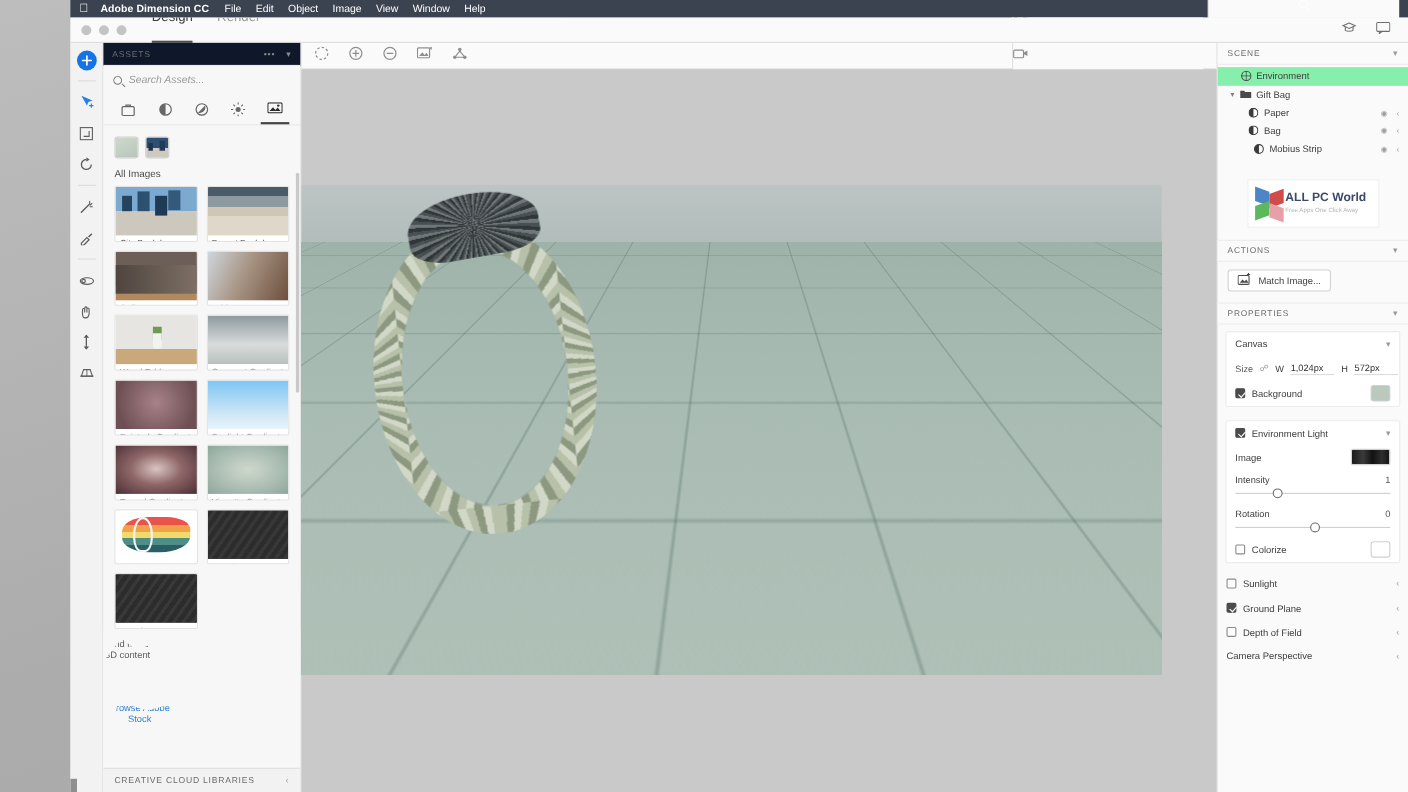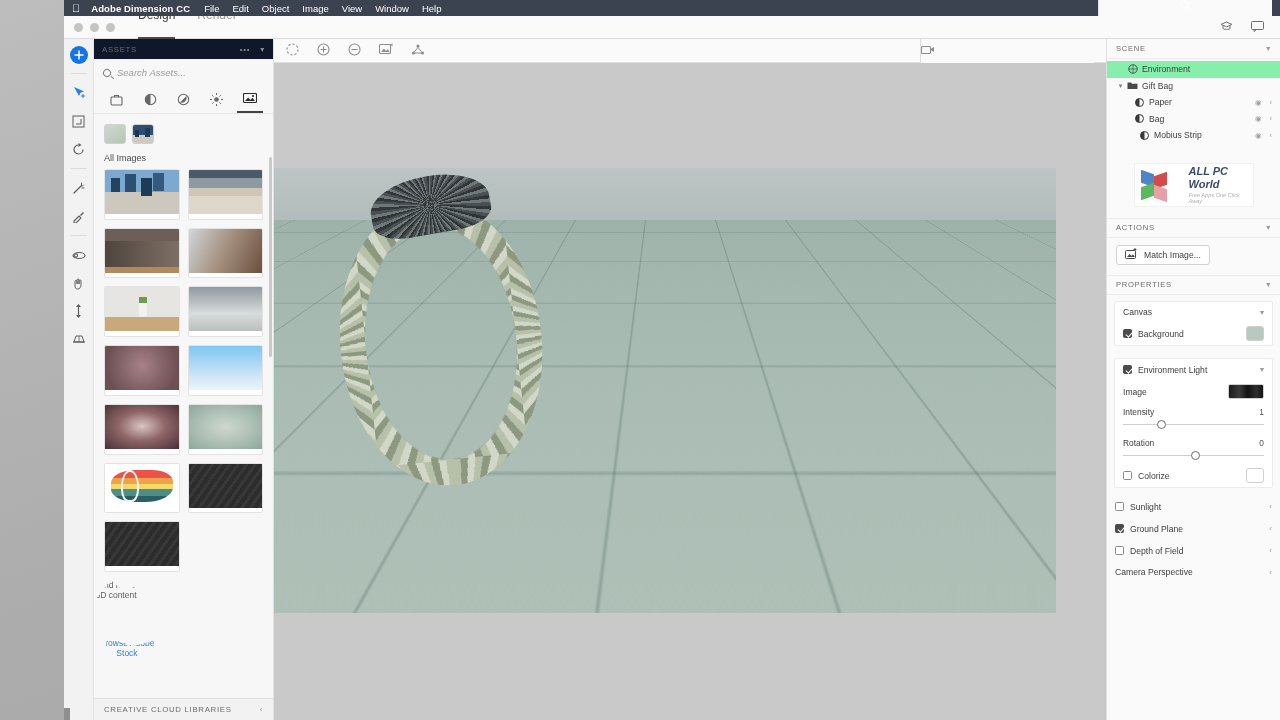--- a/index.html
+++ b/index.html
@@ -275,23 +275,22 @@
     padding-right: 8px;
   }
   .trow.sel { background: #86efac; }
   .trow .arw { width: 11px; text-align: center; color: #7d7d7d; font-size: 7px; }
   .trow .ic { width: 13px; display: flex; align-items: center; justify-content: center; color: #4a4a4a; }
   .trow .nm { margin-left: 3px; }
   .trow .tail { margin-left: auto; display: flex; gap: 8px; color: #a0a0a0; font-size: 7.5px; align-items: center; }
 
   .watermark {
     margin: 14px auto 12px; width: 118px; height: 42px; background: #fff;
-    display: flex; align-items: center; gap: 22px; padding: 4px 6px;
+    display: flex; align-items: center; gap: 2px; padding: 4px 6px;
     box-shadow: 0 0 0 1px #f0f0f0;
-    font-style: italic;
   }
   .wm-logo { width: 26px; height: 26px; position: relative; flex: none; }
   .wm-logo span { position: absolute; width: 13px; height: 13px; }
   .wm-logo .a { left: 0; top: 0; background: #4d86c7; transform: skewY(20deg); }
   .wm-logo .b { left: 13px; top: 2px; background: #d14b4b; transform: skewY(-20deg); }
   .wm-logo .c { left: 0; top: 13px; background: #5cb85c; transform: skewY(-20deg); }
   .wm-logo .d { left: 13px; top: 15px; background: #e8a0a8; transform: skewY(20deg); }
   .wm-t1 { font-size: 11px; font-weight: bold; color: #3b4a6b; line-height: 1.1; }
   .wm-t2 { font-size: 5.6px; color: #b3b3b3; margin-top: 2px; }
 
@@ -769,20 +768,28 @@
         <div class="sec-hdr" style="border-top:1px solid #ececec">
           <span>PROPERTIES</span>
           <span class="ch">▾</span>
         </div>
 
         <div class="propcard">
           <div class="prow">
             <span>Canvas</span>
             <span class="ch">▾</span>
           </div>
+          <div class="sizerow">
+            <span class="lbl">Size</span>
+            <span class="lnk">☍</span>
+            <span>W</span>
+            <span class="fieldv">1,024px</span>
+            <span>H</span>
+            <span class="fieldv">572px</span>
+          </div>
           <div class="cbrow">
             <span class="cb on"></span>
             <span>Background</span>
             <span class="tail">
                 <span class="colorbox" style="background:#b9c9bd"></span>
               </span>
           </div>
         </div>
 
         <div class="propcard">

